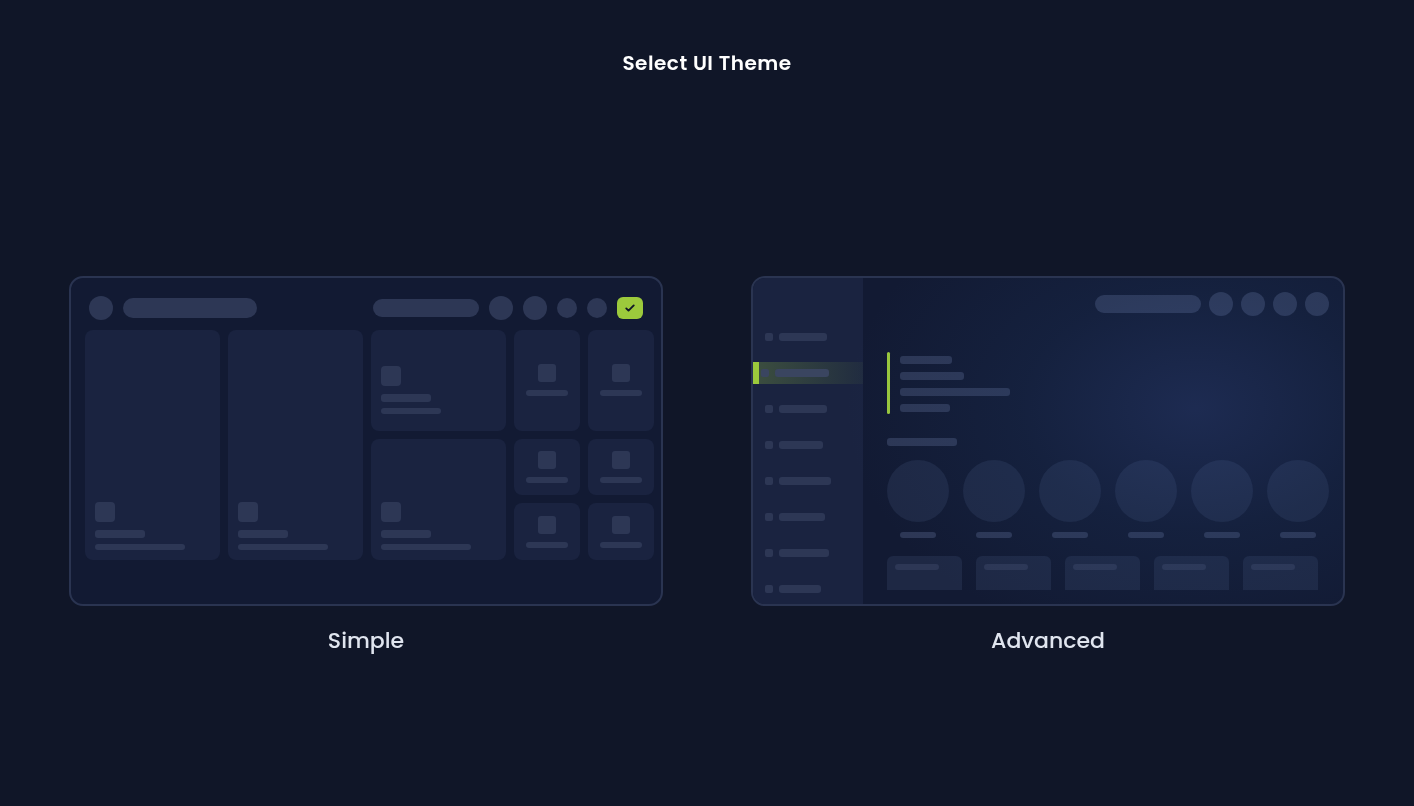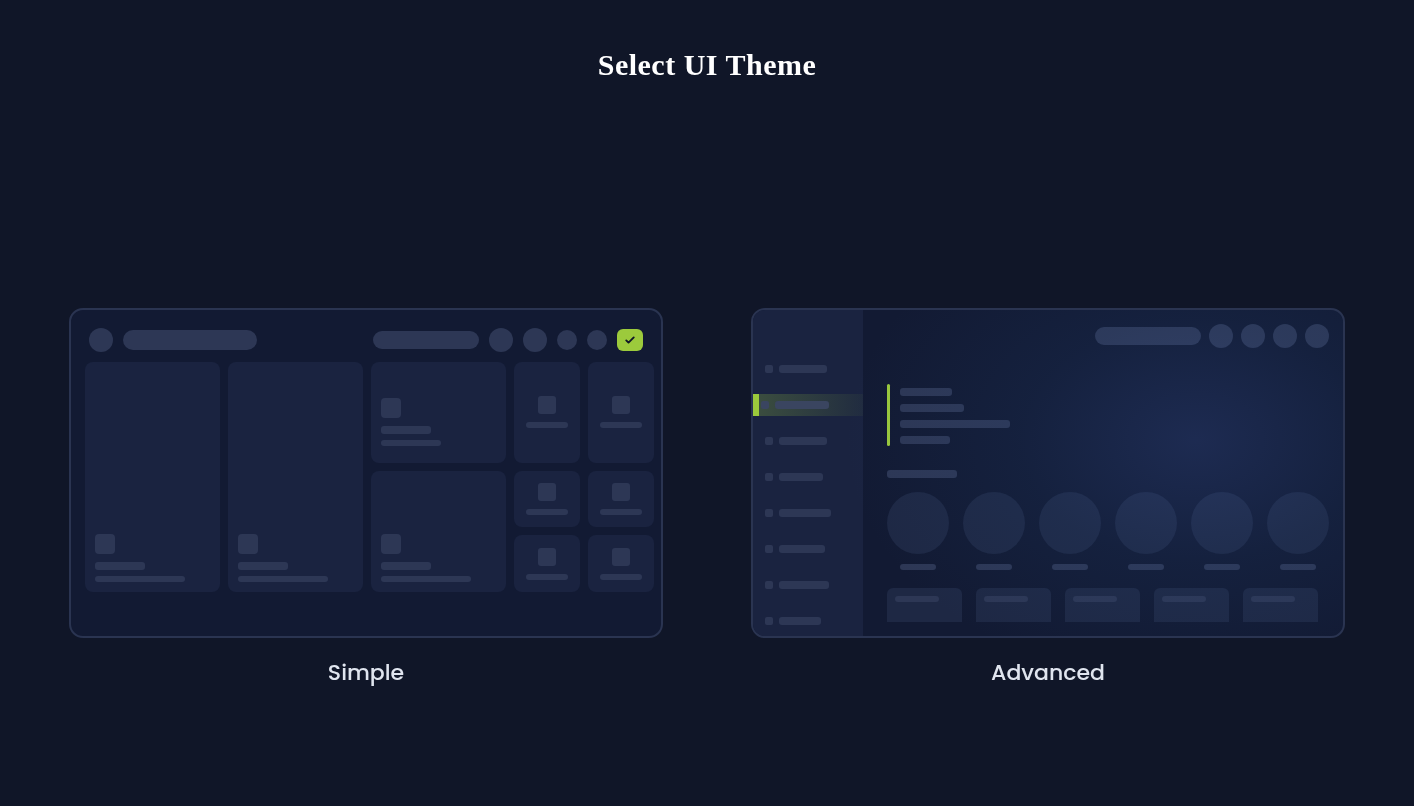--- a/index.html
+++ b/index.html
@@ -13,42 +13,40 @@
       width: 1414px;
       height: 806px;
       font-family: 'Poppins', 'Segoe UI', Arial, sans-serif;
       color: #ffffff;
       overflow: hidden;
       position: relative;
     }
 
     .page-title {
       text-align: center;
-      font-size: 30px;
+      font-size: 20px;
       font-weight: 600;
       margin-top: 48px;
       letter-spacing: 0.5px;
-      font-family: Liberation Serif, serif;
     }
 
     .themes-container {
       display: flex;
       justify-content: space-between;
       gap: 50px;
       padding: 0 50px;
       margin-top: 198px;
     }
 
     .theme-option {
       display: flex;
       flex-direction: column;
       align-items: center;
       flex: 1;
       cursor: pointer;
-      margin-top: 28px;
     }
 
     .theme-preview {
       width: 594px;
       height: 330px;
       border: 2px solid #2a3451;
       border-radius: 14px;
       background: #121a33;
       padding: 8px 10px;
       position: relative;

